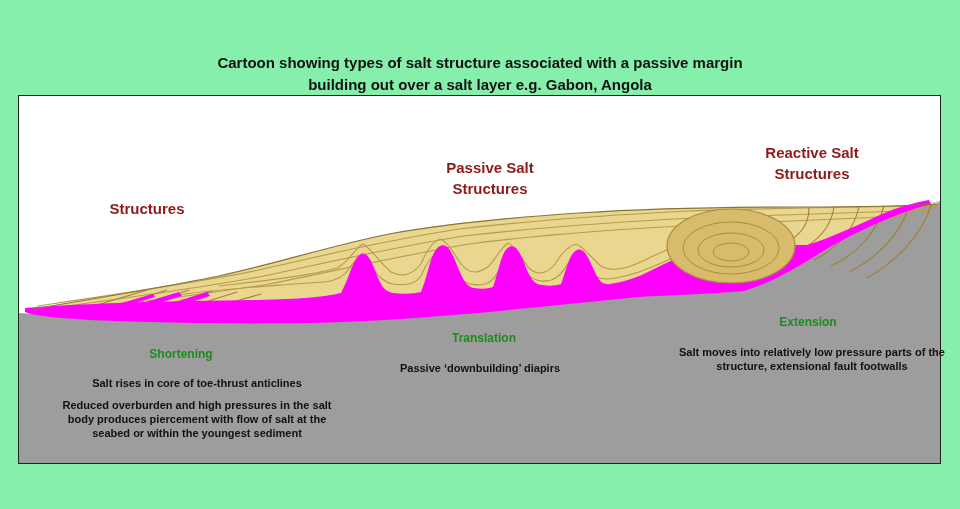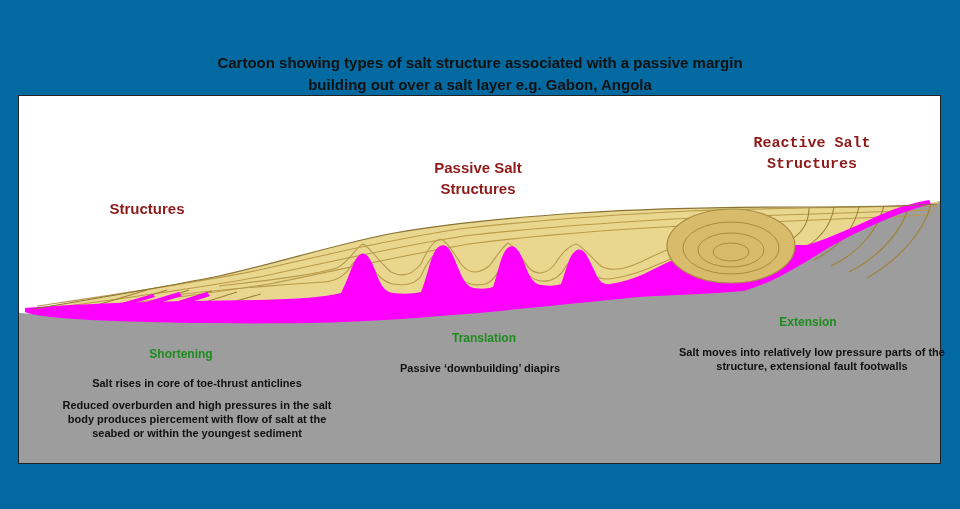--- a/index.html
+++ b/index.html
@@ -1,19 +1,19 @@
 <!DOCTYPE html>
 <html><head>
 <meta charset="utf-8">
 <style>
   html,body{margin:0;padding:0;background:#ffffff;}
   .page{
     position:relative;
     width:960px;height:509px;
-    background:#0369a1;
+    background:#86efac;
     font-family:"Liberation Sans", sans-serif;
     overflow:hidden;
   }
   .title{
     position:absolute;top:52px;left:0;width:960px;
     text-align:center;font-size:15px;font-weight:bold;color:#111111;
     line-height:22px;
   }
   .diagram-box{
     position:absolute;left:18px;top:95px;
@@ -113,25 +113,25 @@
           <ellipse cx="712" cy="156" rx="18" ry="9"></ellipse>
         </g>
       </g>
 
       <path fill="none" stroke-width="1.2" d="M14,213 C80,202 140,192 200,180 C260,167 310,150 370,138 C430,127 500,121 560,117 C620,113 700,111 780,111 C840,111 890,110 918,108" stroke="#8a7334"></path>
     </svg>
 
     <div class="zone-heading" style="left:53px;top:102px;width:150px;">
       <div>Structures</div>
     </div>
-    <div class="zone-heading" style="left:384px;top:61px;width:150px;">
+    <div class="zone-heading" style="left:396px;top:61px;width:150px;">
       <div>Passive Salt</div>
       <div>Structures</div>
     </div>
-    <div class="zone-heading" style="left:718px;top:37px;width:150px;font-family:Liberation Mono, monospace;">
+    <div class="zone-heading" style="left:718px;top:46px;width:150px;">
       <div>Reactive Salt</div>
       <div>Structures</div>
     </div>
 
     <div class="process-label" style="left:87px;top:251px;width:150px;">Shortening</div>
     <div class="process-label" style="left:390px;top:235px;width:150px;">Translation</div>
     <div class="process-label" style="left:714px;top:219px;width:150px;">Extension</div>
 
     <div class="note" style="left:28px;top:280px;width:300px;">Salt rises in core of toe-thrust anticlines</div>
     <div class="note" style="left:38px;top:302px;width:280px;text-align:center;">Reduced overburden and high pressures in the salt body produces piercement with flow of salt at the seabed or within the youngest sediment</div>

